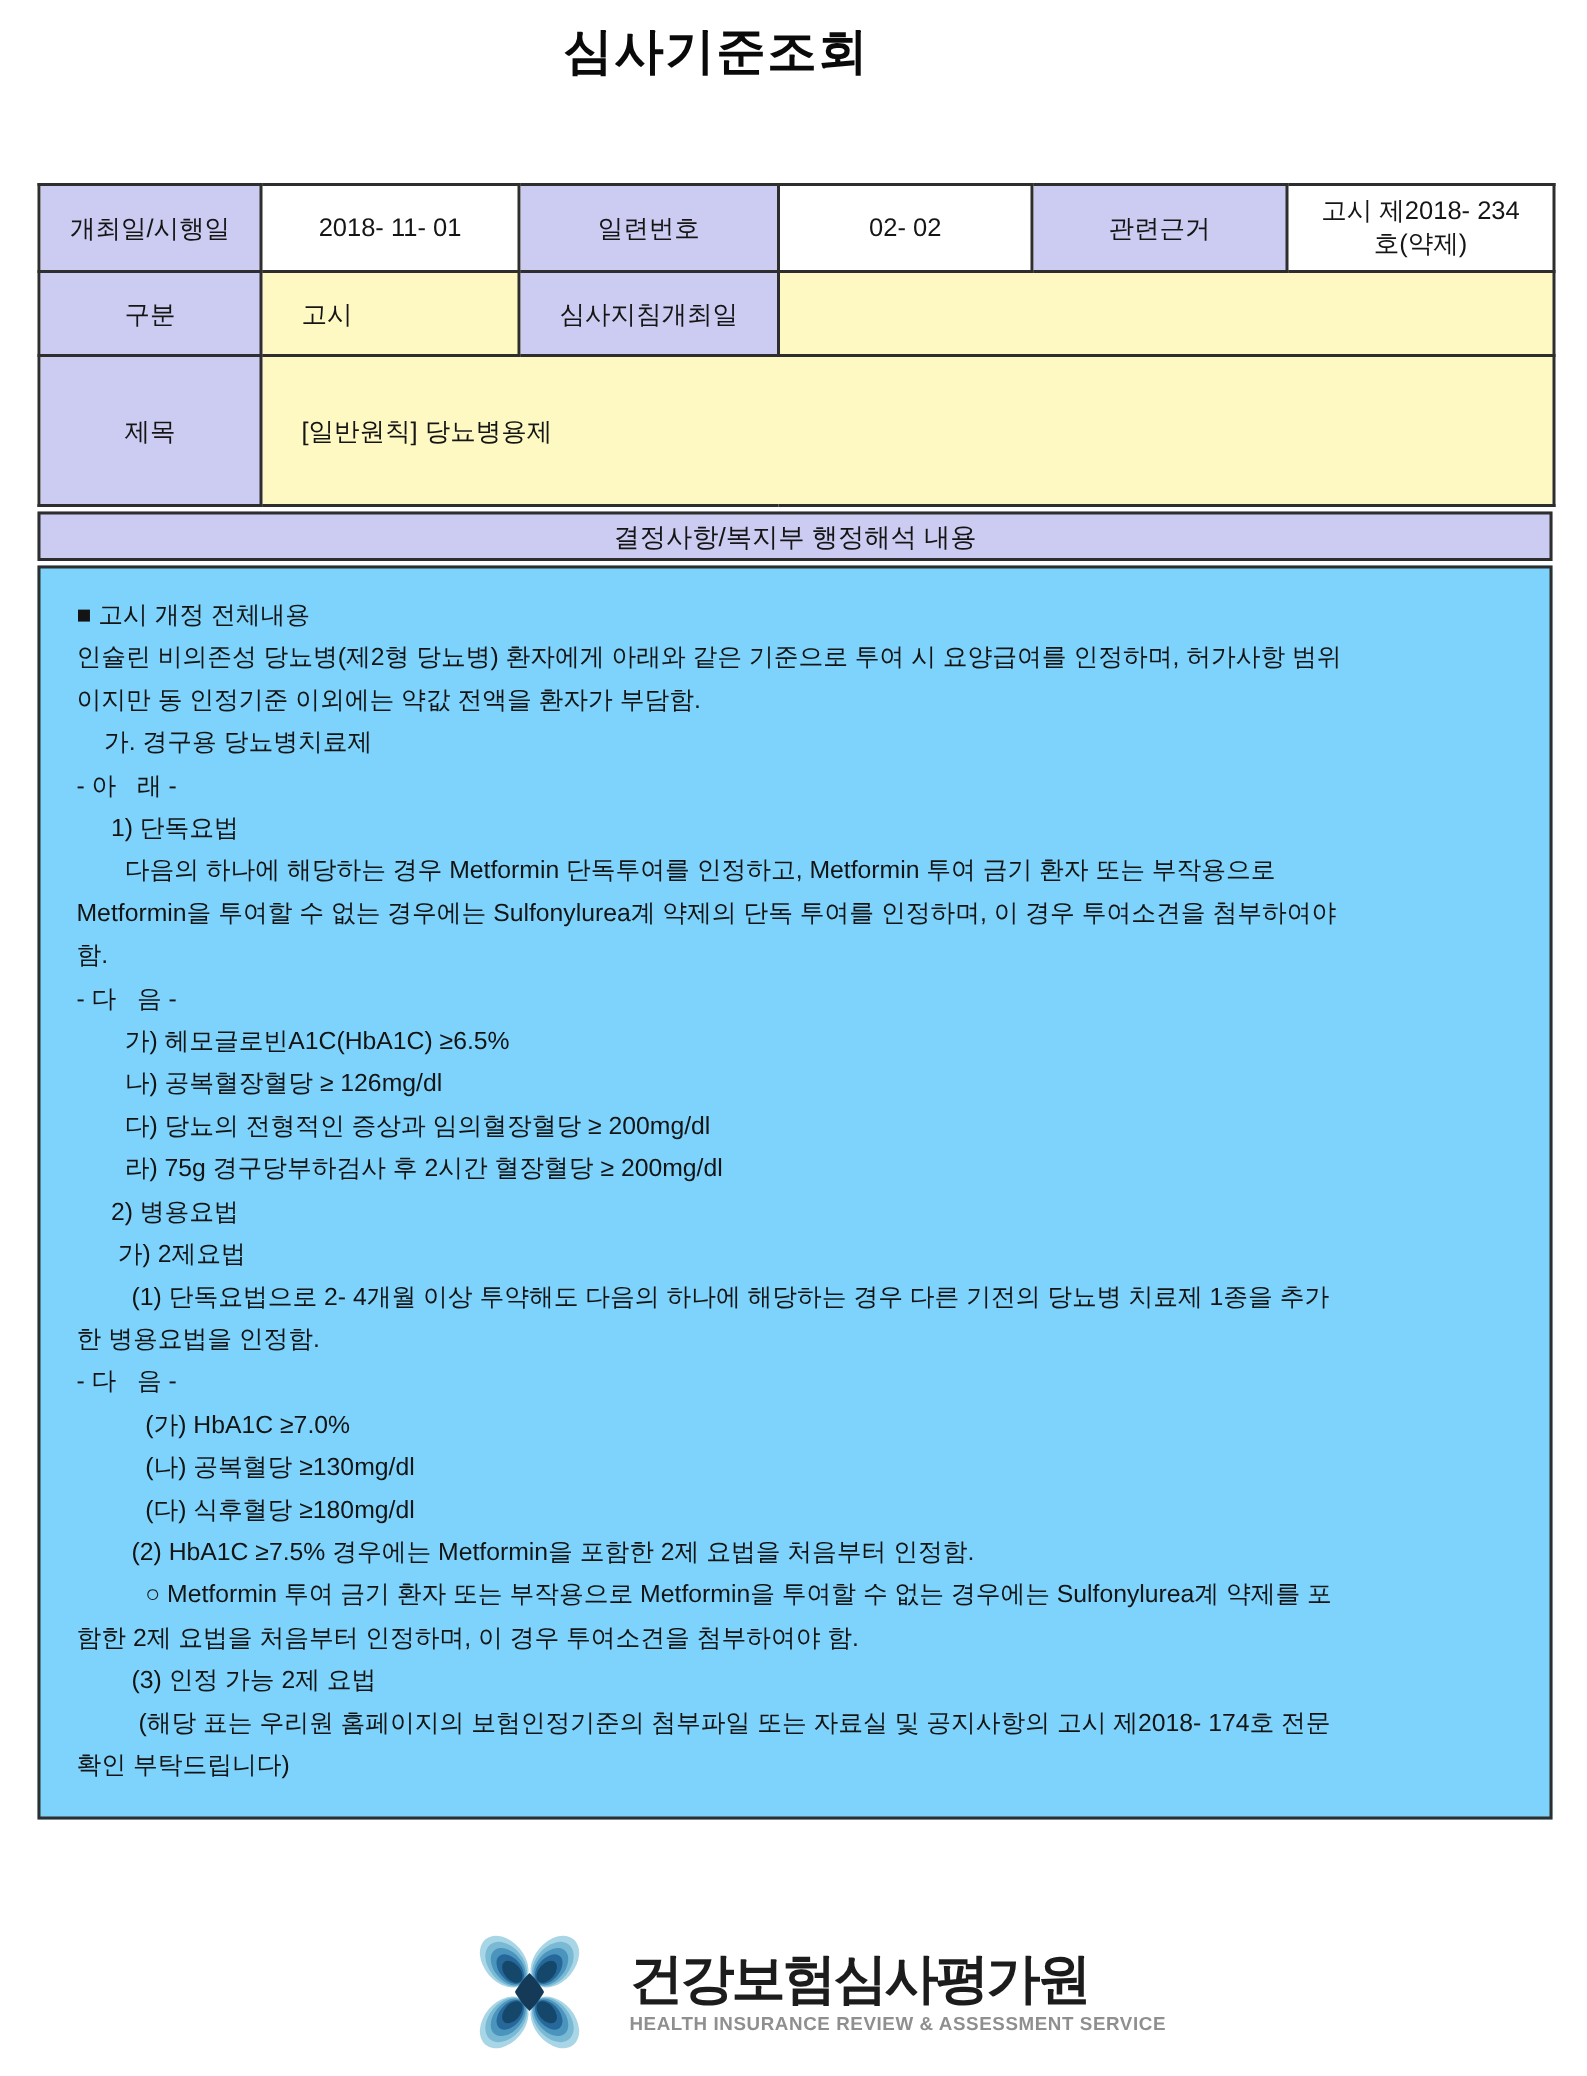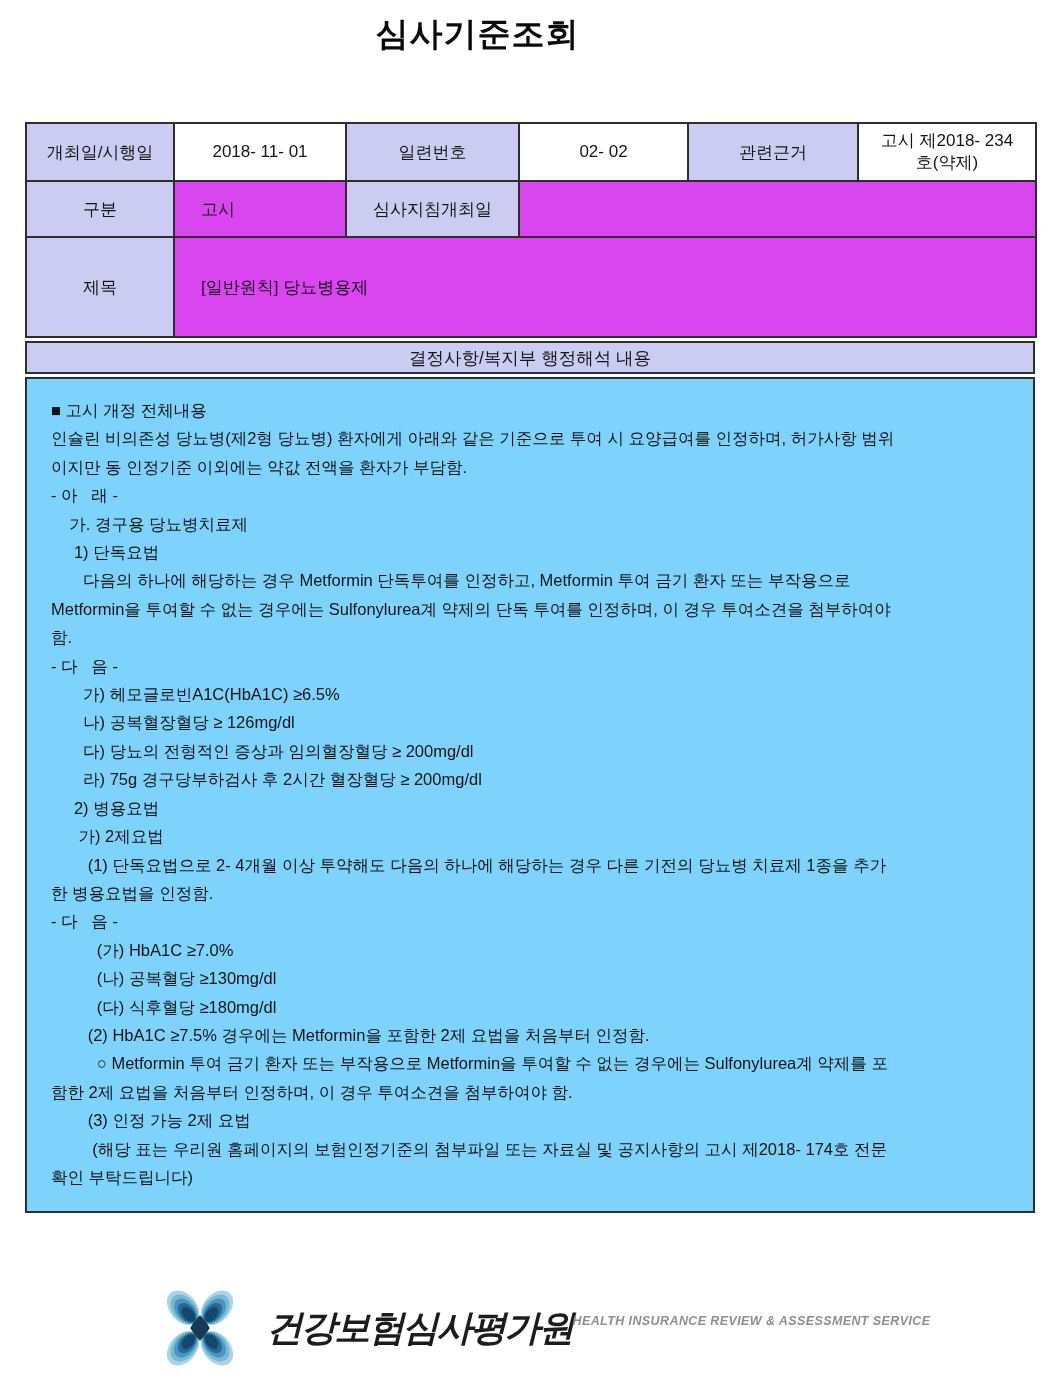--- a/index.html
+++ b/index.html
@@ -35,21 +35,21 @@
     table-layout: fixed;
   }
   table.info-table td {
     border: 2px solid #2e2e2e;
     font-size: 17px;
     color: #151515;
     overflow: hidden;
   }
   .th-cell { background: #ccccf2; text-align: center; }
   .val-center { background: #ffffff; text-align: center; }
-  .val-left { background: #d946ef; text-align: left; padding-left: 26px; }
+  .val-left { background: #fef9c3; text-align: left; padding-left: 26px; }
   .row-basic td { height: 52px; }
   .row-subject td { height: 96px; }
   .wrap-cell { text-align: center; line-height: 22px; padding: 2px 17px; }
 
   
   .section-band {
     position: absolute;
     left: 25px; top: 341px;
     width: 1010px; height: 33px;
     box-sizing: border-box;
@@ -83,21 +83,21 @@
   
   .footer {
     position: absolute;
     left: 0; top: 1280px;
     width: 1058px;
     display: flex;
     justify-content: center;
   }
   .footer-inner { display: flex; align-items: center; margin-left: 34px; }
   .logo-mark { width: 76px; height: 96px; flex: 0 0 auto; }
-  .logo-text { margin-left: 29px; display: flex; flex-direction: row; justify-content: center; font-style: italic; }
+  .logo-text { margin-left: 29px; display: flex; flex-direction: column; justify-content: center; }
   .org-name {
     font-size: 36px;
     font-weight: 800;
     letter-spacing: -2px;
     color: #1c1c1c;
     line-height: 1.05;
   }
   .org-en {
     margin-top: 5px;
     font-size: 12.5px;
@@ -145,22 +145,22 @@
   </table>
 
   <div class="section-band">
     <span>결정사항/복지부 행정해석 내용</span>
   </div>
 
   <div class="content-box">
       <div class="content-line">■ 고시 개정 전체내용</div>
       <div class="content-line">인슐린 비의존성 당뇨병(제2형 당뇨병) 환자에게 아래와 같은 기준으로 투여 시 요양급여를 인정하며, 허가사항 범위</div>
       <div class="content-line">이지만 동 인정기준 이외에는 약값 전액을 환자가 부담함.</div>
+      <div class="content-line">    가. 경구용 당뇨병치료제</div>
       <div class="content-line">- 아   래 -</div>
-      <div class="content-line">    가. 경구용 당뇨병치료제</div>
       <div class="content-line">     1) 단독요법</div>
       <div class="content-line">       다음의 하나에 해당하는 경우 Metformin 단독투여를 인정하고, Metformin 투여 금기 환자 또는 부작용으로</div>
       <div class="content-line">Metformin을 투여할 수 없는 경우에는 Sulfonylurea계 약제의 단독 투여를 인정하며, 이 경우 투여소견을 첨부하여야</div>
       <div class="content-line">함.</div>
       <div class="content-line">- 다   음 -</div>
       <div class="content-line">       가) 헤모글로빈A1C(HbA1C) ≥6.5%</div>
       <div class="content-line">       나) 공복혈장혈당 ≥ 126mg/dl</div>
       <div class="content-line">       다) 당뇨의 전형적인 증상과 임의혈장혈당 ≥ 200mg/dl</div>
       <div class="content-line">       라) 75g 경구당부하검사 후 2시간 혈장혈당 ≥ 200mg/dl</div>
       <div class="content-line">     2) 병용요법</div>

